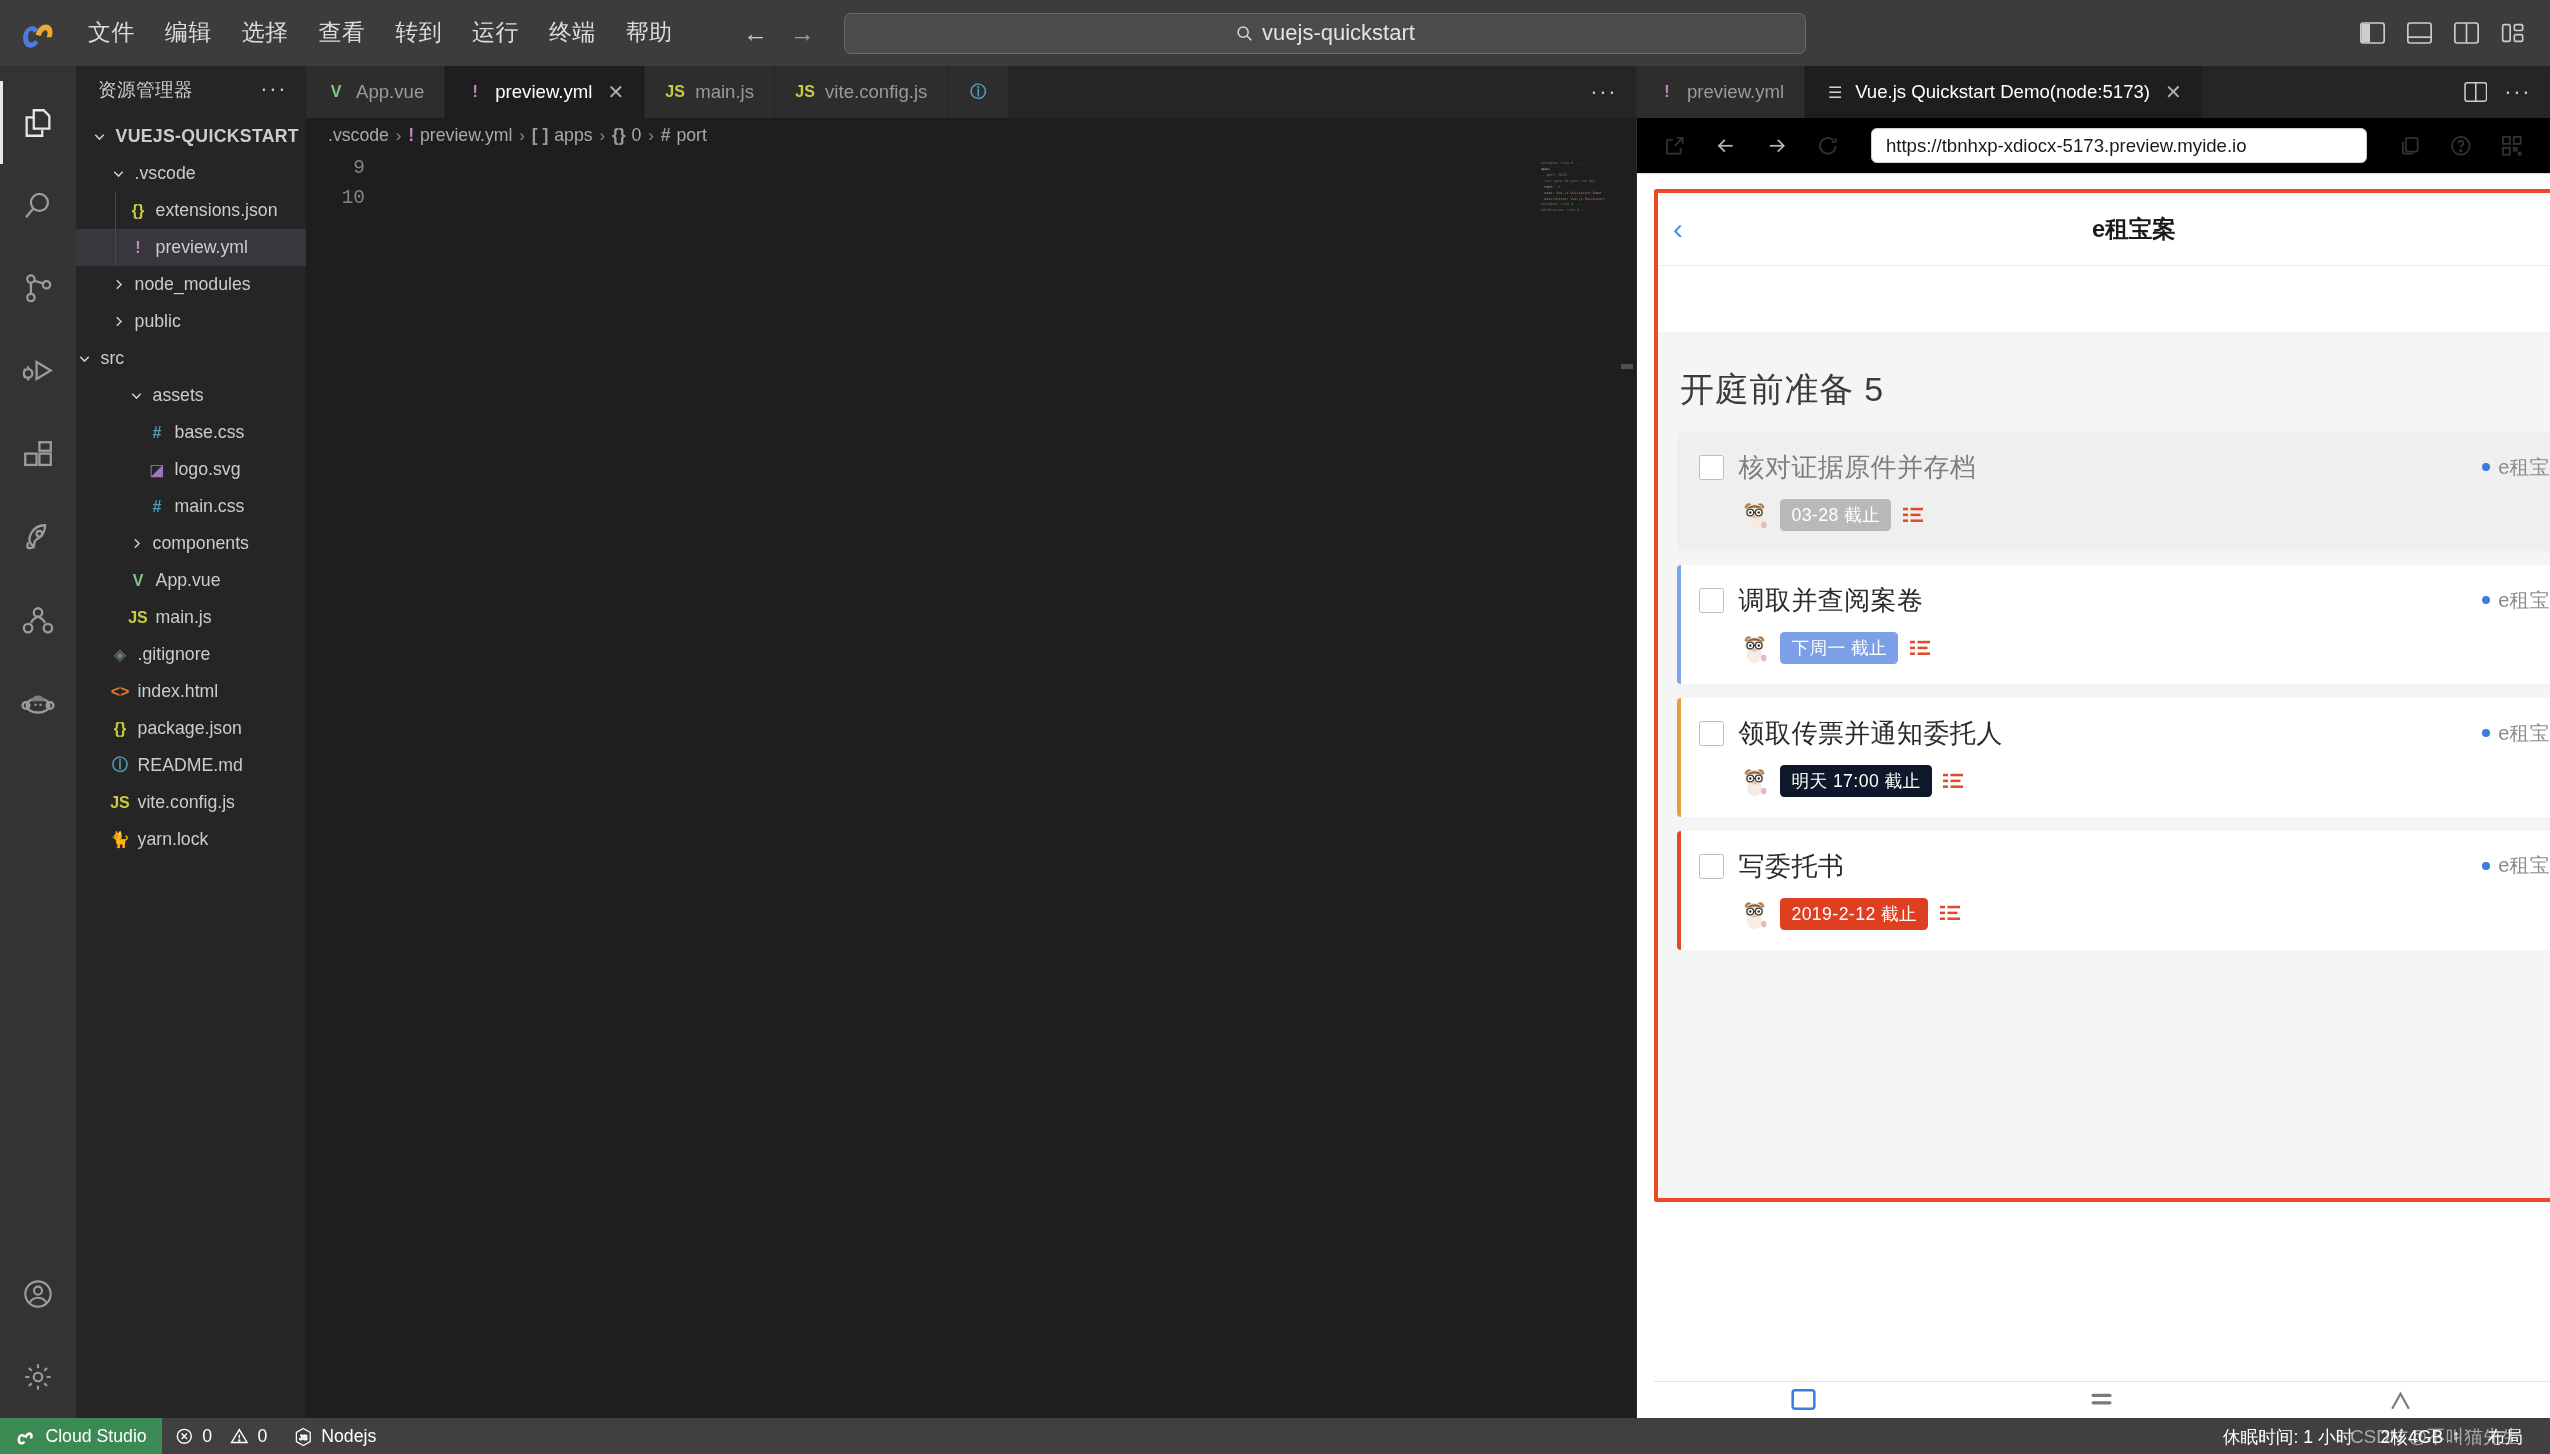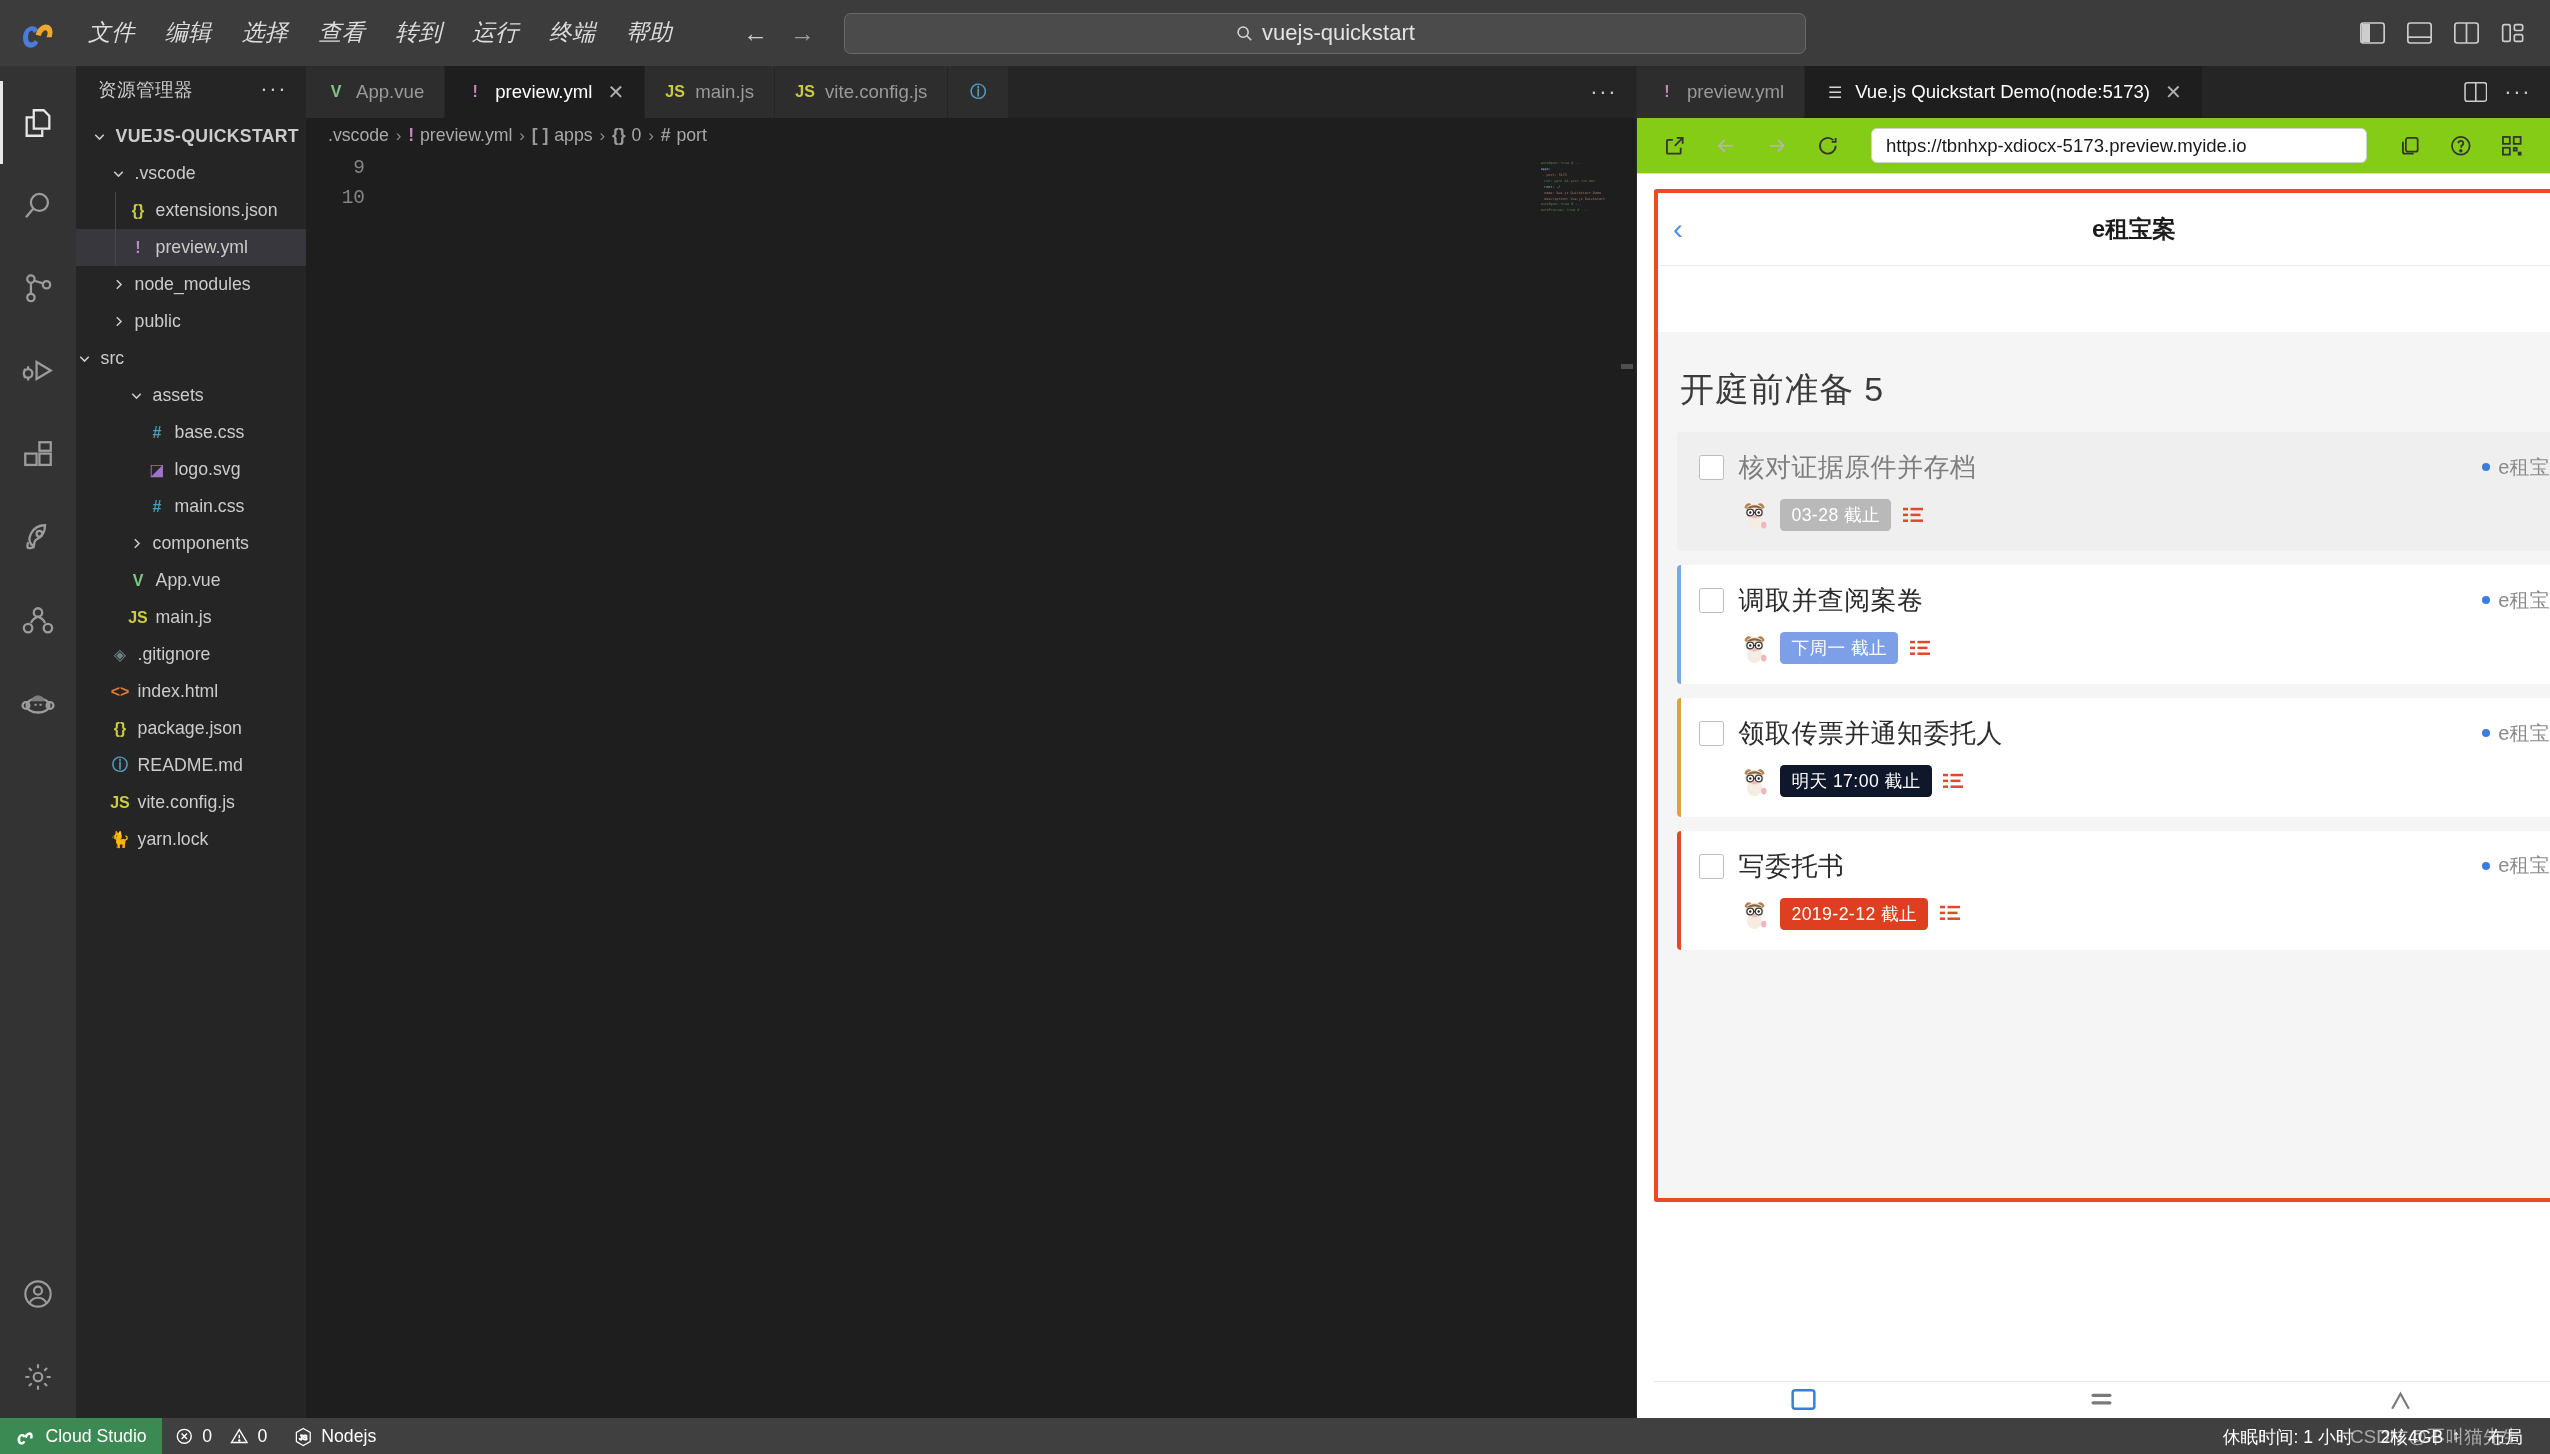--- a/index.html
+++ b/index.html
@@ -8,21 +8,21 @@
     font-family:"Liberation Sans","DejaVu Sans",sans-serif;
     background:#1e1e1e; color:#cccccc; }
 
   .app { position:relative; width:2550px; height:1455px; display:flex; flex-direction:column; }
 
   
   .titlebar { height:66px; background:#3c3c3c; display:flex; align-items:center;
               flex:0 0 66px; position:relative; }
   .logo-wrap { width:73px; display:flex; align-items:center; justify-content:center; }
   .logo { width:37px; height:34px; position:relative; }
-  .menu-items { display:flex; align-items:center; gap:0px;font-style:italic; }
+  .menu-items { display:flex; align-items:center; gap:0px; }
   .menu-item { padding:5px 15px; font-size:23px; color:#dcdcdc; cursor:default; line-height:1.2;
                letter-spacing:0.4px; }
 
   .nav-arrows { position:absolute; left:743px; display:flex; gap:22px; align-items:center; color:#9d9d9d; }
   .nav-arrow { font-size:25px; cursor:default; }
   .nav-arrow.active { color:#cccccc; }
 
   .qs-bar { position:absolute; left:844px; width:962px; height:41px;
             background:#4b4b4b; border:0.8px solid #6a6a6a; border-radius:6.8px;
             display:flex; align-items:center; justify-content:center; gap:8.4px; }
@@ -84,21 +84,21 @@
   .code-line { display:flex; align-items:center; height:30px; font-family:"Liberation Mono","DejaVu Sans Mono",monospace;
                font-size:19.4px; }
   .lnum { width:59px; text-align:right; color:#858585; padding-right:22px; flex:0 0 81px; }
   .minimap { position:absolute; right:18.6px; top:5px; width:78px; height:100px; opacity:.8; }
   .code-scroll { position:absolute; right:3.4px; top:211px; width:11.8px; height:5px; background:#4f4f4f; }
 
   
   .preview-group { width:913px; flex:0 0 913px; display:flex; flex-direction:column;
                    background:#1e1e1e; }
   .ptabbar { height:52px; background:#252526; display:flex; align-items:stretch; }
-  .pnav { height:56px; background:#84cc16; display:flex; align-items:center; gap:12px;
+  .pnav { height:56px; background:#000000; display:flex; align-items:center; gap:12px;
           padding:0 18.6px; border-bottom:0.8px solid #dcdcdc; }
   .pnav-btn { width:39px; height:39px; display:flex; align-items:center; justify-content:center;
               cursor:pointer; }
   .urlbox { flex:1; height:35px; background:#ffffff; border:0.8px solid #d0d0d0; border-radius:5.9px;
             display:flex; align-items:center; padding:0 13.5px; margin:0 11.8px;
             font-size:18.6px; color:#1a1a1a; }
   .pcontent { flex:1; background:#ffffff; position:relative; overflow:hidden; }
 
   
   .phone { position:absolute; left:17px; top:15px; width:960px; height:1013px;

